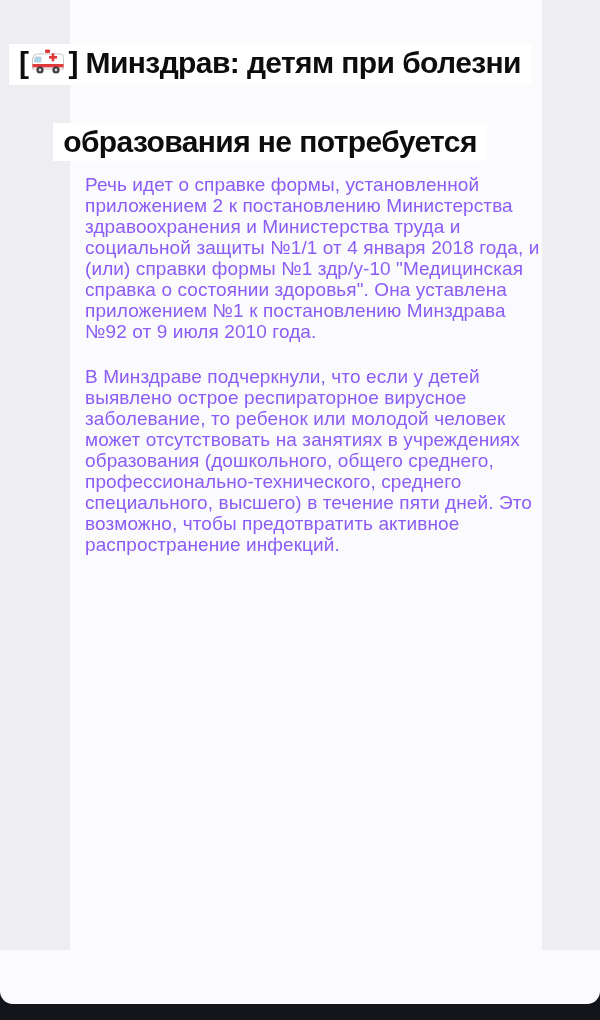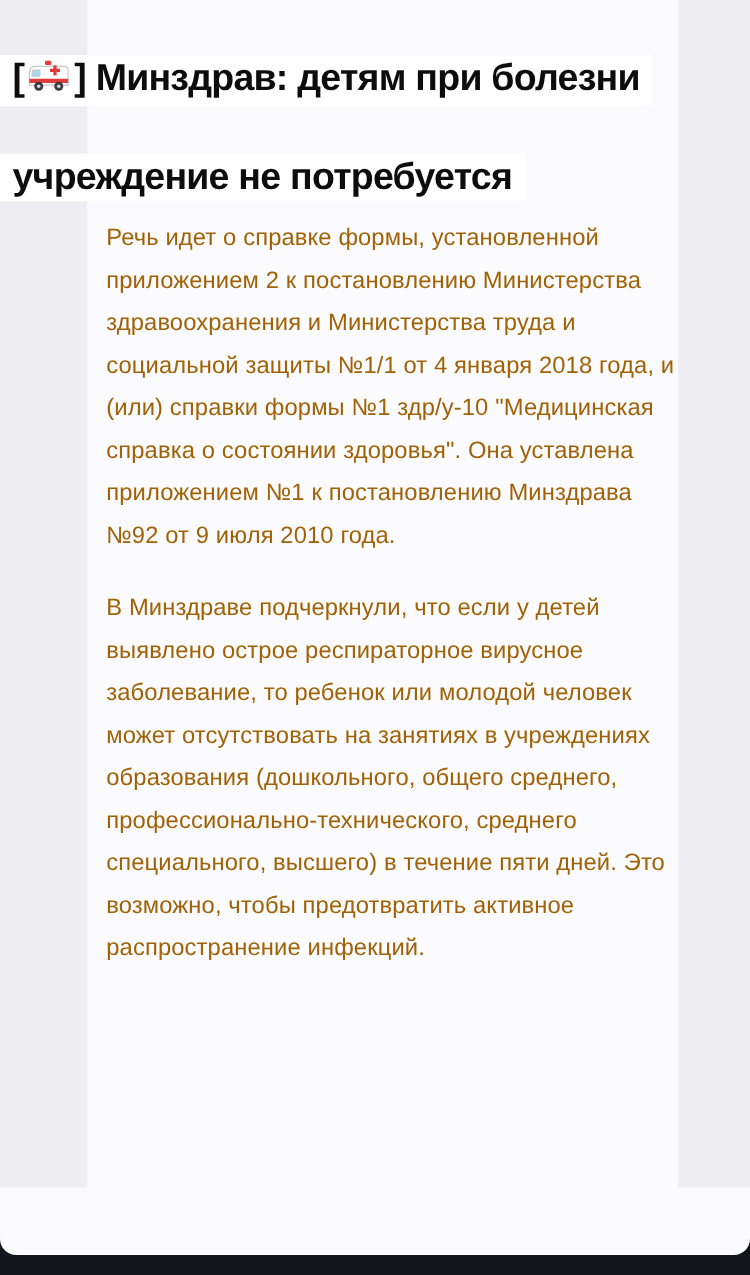--- a/index.html
+++ b/index.html
@@ -33,20 +33,21 @@
     left: 70px;
     width: 472px;
     height: 950px;
     background: #fbfbfd;
   }
   .title-wrap {
     position: absolute;
     top: 44px;
     left: 0;
     width: 540px;
+    text-align: center;
     z-index: 3;
     text-decoration: underline;
   }
   h1.title {
     margin: 0;
     font-size: 30px;
     font-weight: bold;
     color: #0d0d0e;
     letter-spacing: -0.6px;
     line-height: 38px;
@@ -66,22 +67,22 @@
   .article {
     position: absolute;
     top: 174px;
     left: 85px;
     width: 456px;
     z-index: 2;
   }
   .article p {
     margin: 0 0 24px 0;
     font-size: 19px;
-    line-height: 34px;
-    color: #a16207;
+    line-height: 21px;
+    color: #8b5cf6;
     letter-spacing: 0.1px;
   }
   .bottom-bar {
     position: absolute;
     left: 0;
     bottom: 0;
     width: 600px;
     height: 16px;
     background: #14151a;
   }
@@ -103,21 +104,21 @@
           <path d="M5 8 H11 V13 H4.5 Z" fill="#a8d8f0" stroke="#c7c7cc" stroke-width="0.8"></path>
           <rect x="19" y="7" width="8" height="2.6" fill="#e03a3a"></rect>
           <rect x="21.7" y="4.3" width="2.6" height="8" fill="#e03a3a"></rect>
           <rect x="2.5" y="15" width="31" height="3.4" fill="#e03a3a"></rect>
           <circle cx="10" cy="21" r="3.6" fill="#3a3a3f"></circle>
           <circle cx="10" cy="21" r="1.4" fill="#d9d9de"></circle>
           <circle cx="26" cy="21" r="3.6" fill="#3a3a3f"></circle>
           <circle cx="26" cy="21" r="1.4" fill="#d9d9de"></circle>
         </svg></span><span class="bracket">]</span>&nbsp;<span>Минздрав: детям при болезни</span></span><br>
       <br>
-      <span class="title-line">учреждение не потребуется</span>
+      <span class="title-line">образования не потребуется</span>
     </h1>
   </div>
 
   <div class="article">
     <p>Речь идет о справке формы, установленной приложением 2 к постановлению Министерства здравоохранения и Министерства труда и социальной защиты №1/1 от 4 января 2018 года, и (или) справки формы №1 здр/у-10 "Медицинская справка о состоянии здоровья". Она уставлена приложением №1 к постановлению Минздрава №92 от 9 июля 2010 года.</p>
     <p>В Минздраве подчеркнули, что если у детей выявлено острое респираторное вирусное заболевание, то ребенок или молодой человек может отсутствовать на занятиях в учреждениях образования (дошкольного, общего среднего, профессионально-технического, среднего специального, высшего) в течение пяти дней. Это возможно, чтобы предотвратить активное распространение инфекций.</p>
   </div>
 
 </div>
 

